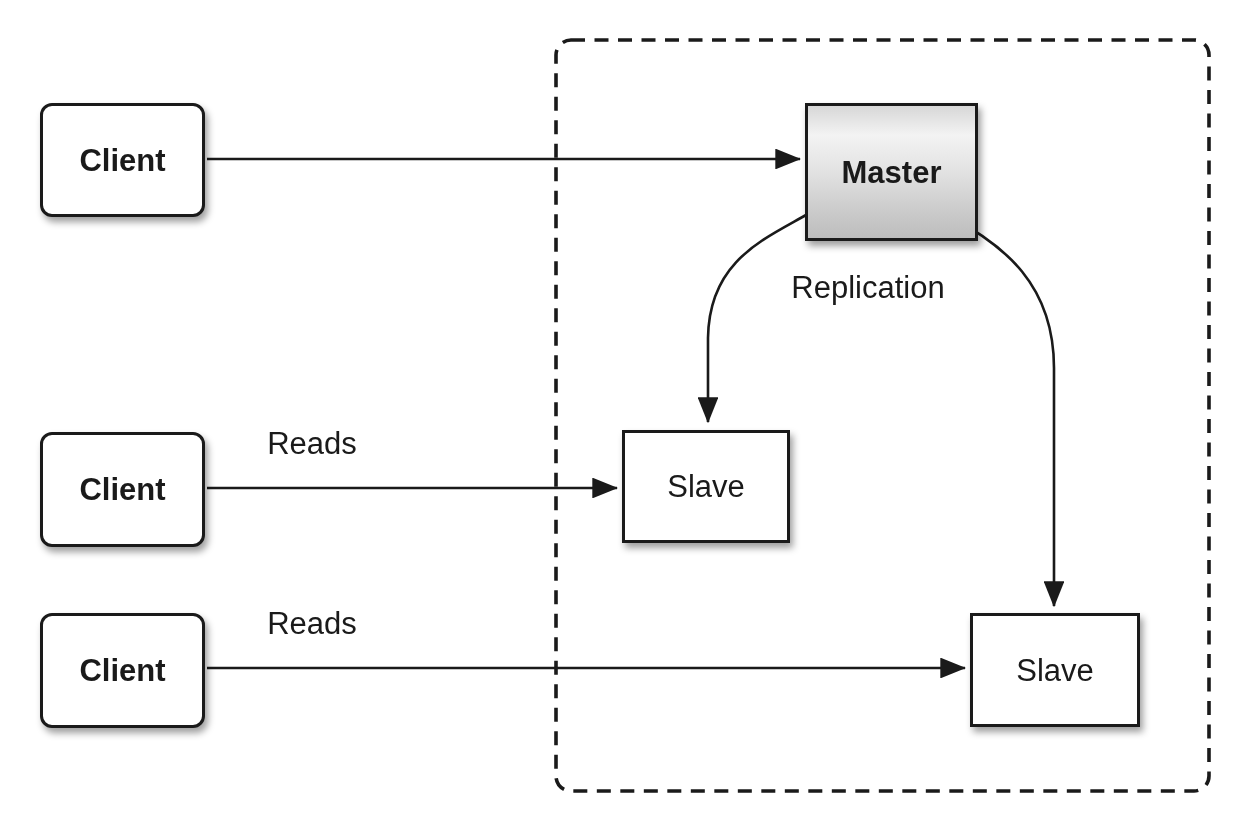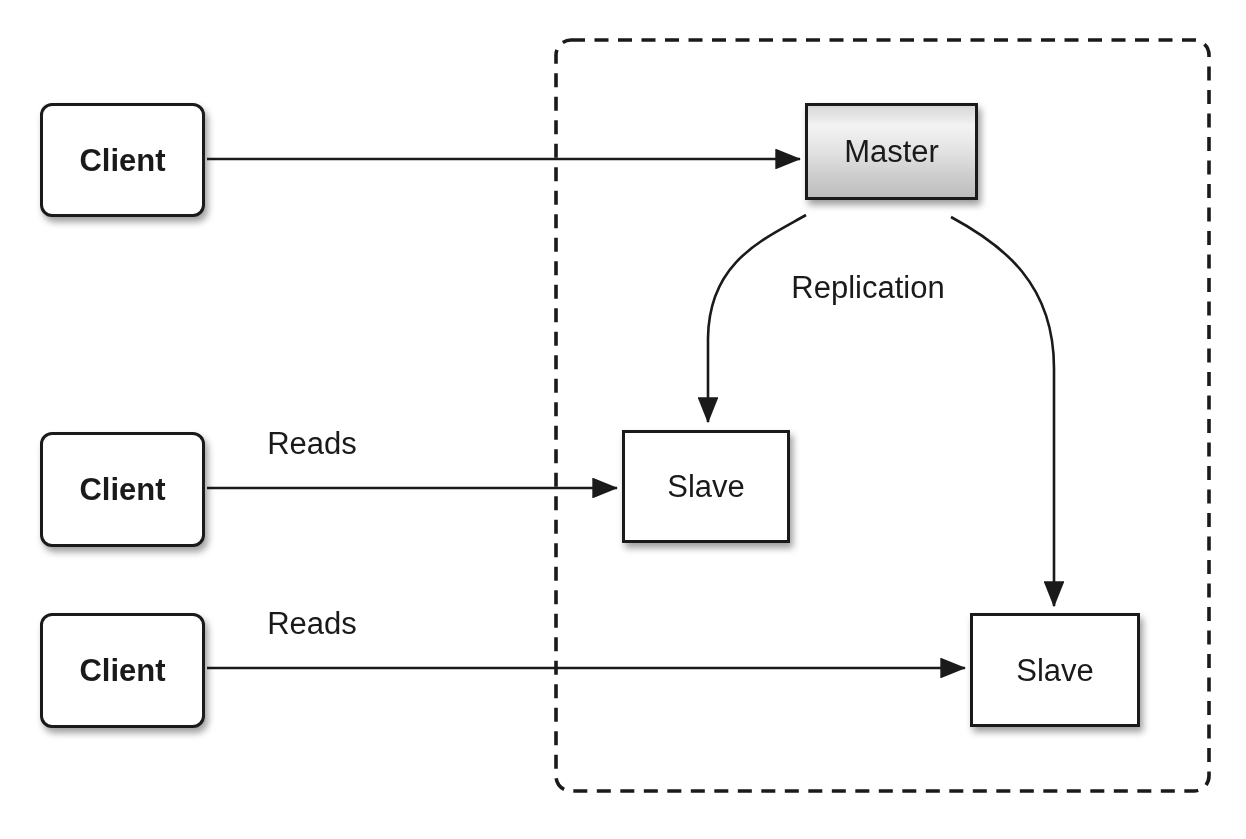--- a/index.html
+++ b/index.html
@@ -37,22 +37,23 @@
     box-shadow:3px 5px 7px rgba(0,0,0,0.38);
   }
   .client{
     border-radius:12px;
     font-weight:bold;
   }
   .n-client1{left:40px;top:103px;width:165px;height:114px;}
   .n-client2{left:40px;top:432px;width:165px;height:115px;}
   .n-client3{left:40px;top:613px;width:165px;height:115px;}
   .n-master{
-    left:805px;top:103px;width:173px;height:97px;
+    left:805px;top:103px;width:173px;height:138px;
     background:linear-gradient(180deg,#d7d7d7 0%,#f3f3f3 22%,#e2e2e2 50%,#cccccc 78%,#bdbdbd 100%);
+    font-weight:bold;
   }
   .n-slave1{left:622px;top:430px;width:168px;height:113px;}
   .n-slave2{left:970px;top:613px;width:170px;height:114px;}
   .edge-label{
     position:absolute;
     font-size:31px;
     line-height:36px;
     text-align:center;
     white-space:nowrap;
   }

